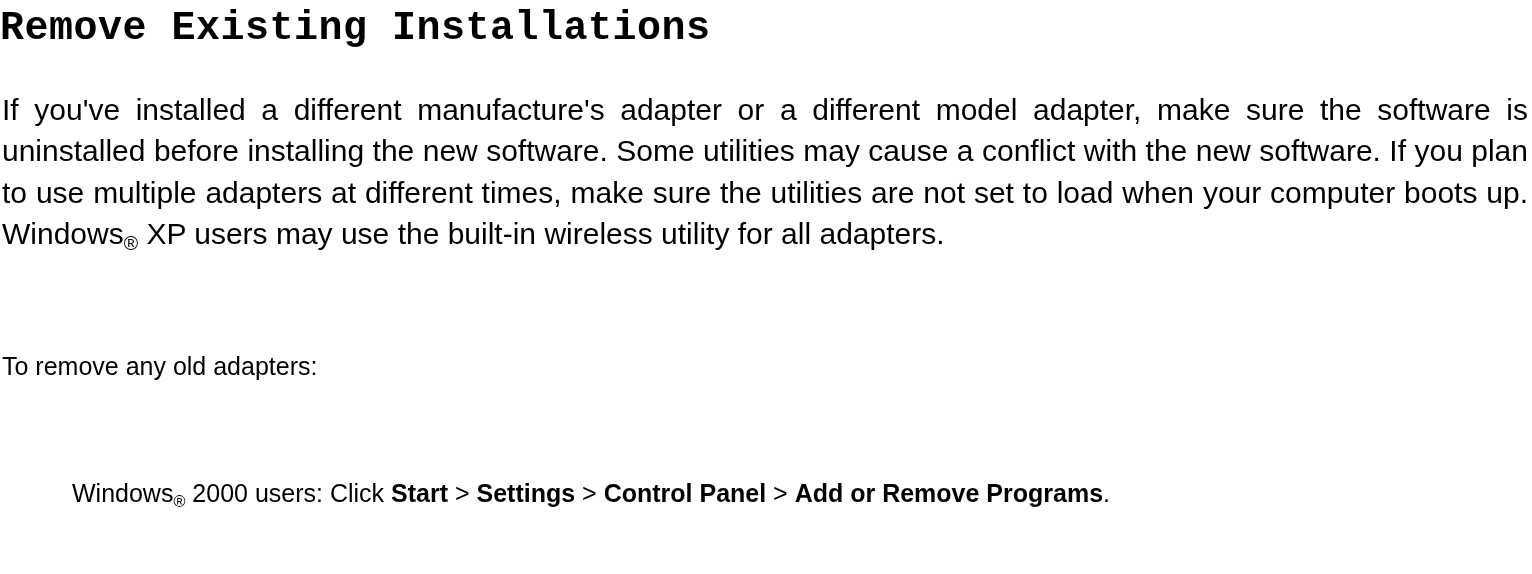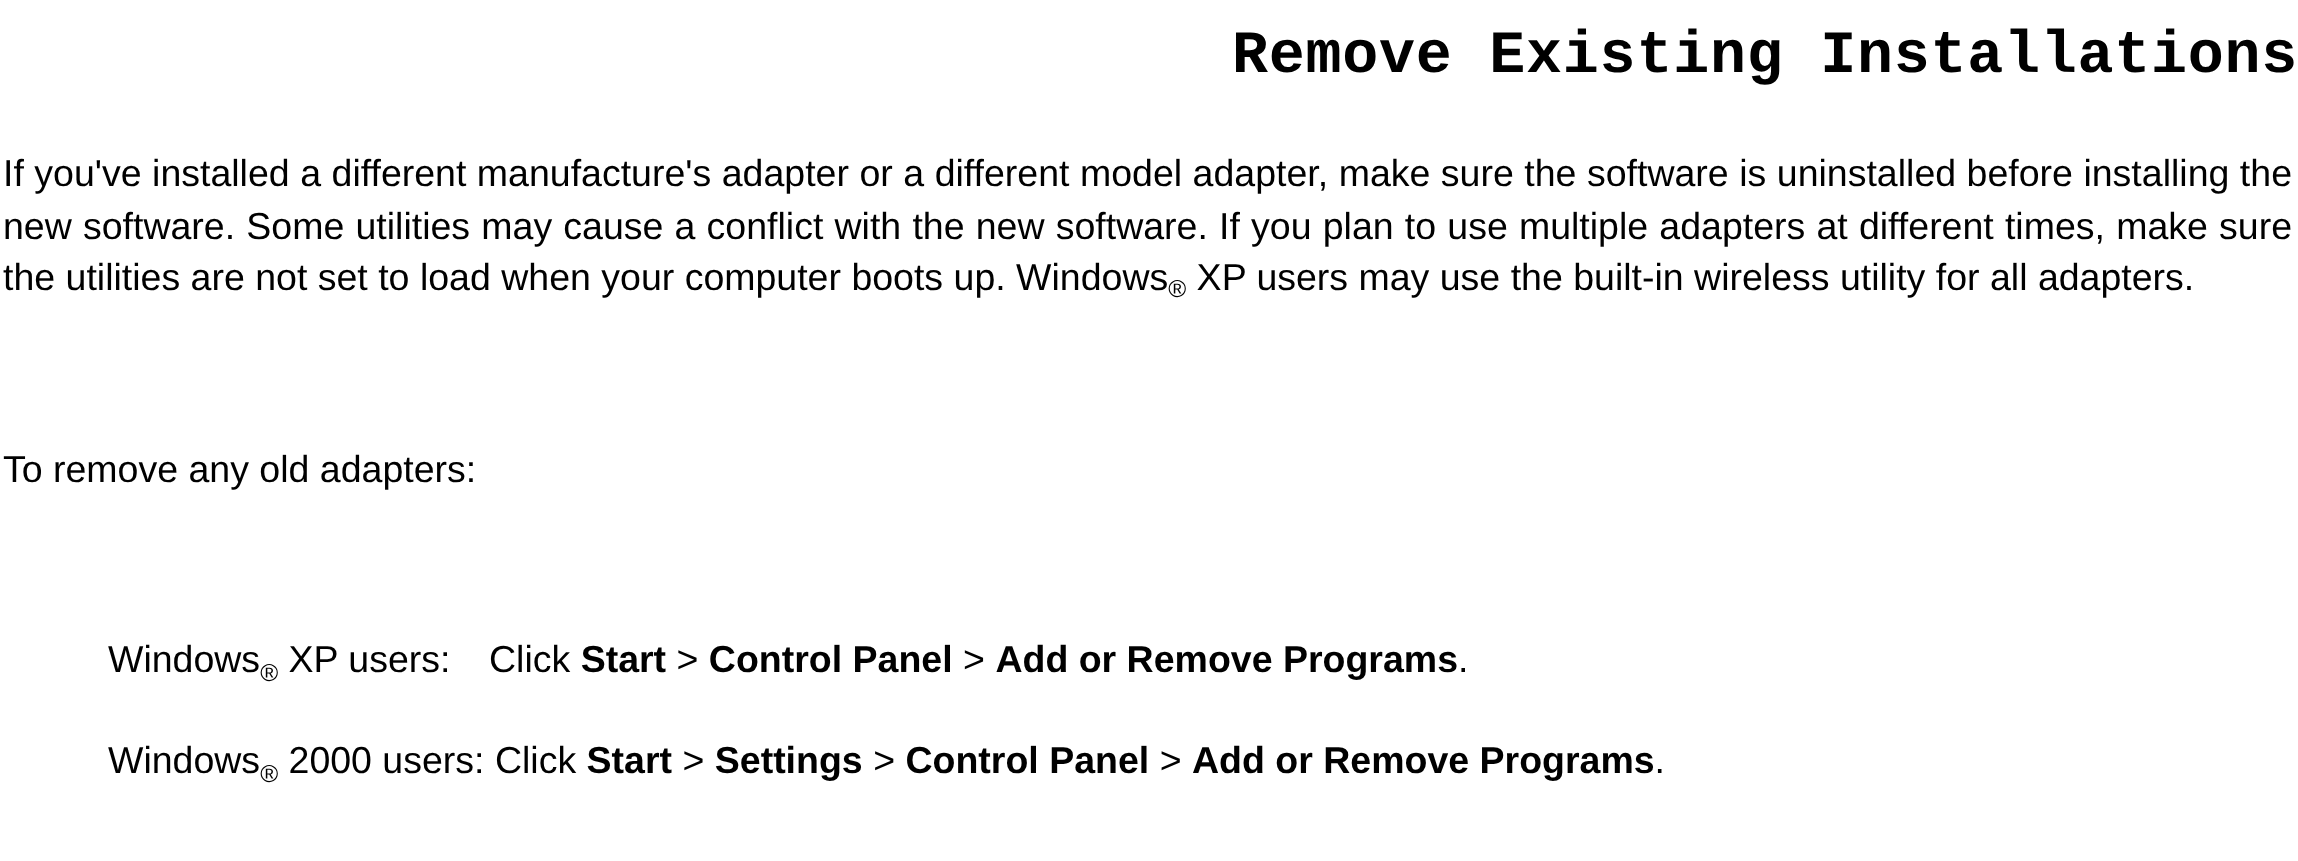--- a/index.html
+++ b/index.html
@@ -5,27 +5,27 @@
     * { margin: 0; padding: 0; box-sizing: border-box; }
     body {
       width: 1532px;
       background: #fff;
       color: #000;
       font-family: Arial, Helvetica, sans-serif;
     }
     .doc-title {
       font-family: "Courier New", Courier, monospace;
       font-size: 40px;
-      text-align: right;
-      margin-top: 16px;
+      text-align: left;
+      margin-top: 6px;
       margin-bottom: 38px;
       letter-spacing: 0.5px;
     }
     .intro {
-      font-size: 25px;
+      font-size: 30px;
       line-height: 1.38;
       text-align: justify;
       margin: 0 4px 0 2px;
     }
     .sub-reg {
       font-size: 0.65em;
       vertical-align: sub;
       position: relative;
       top: -0.05em;
     }
@@ -54,21 +54,18 @@
 <h1 class="doc-title">Remove Existing Installations</h1>
 
 <p class="intro">
   <span>If you've installed a different manufacture's adapter or a different model adapter, make sure the software is uninstalled before installing the new software. Some utilities may cause a conflict with the new software. If you plan to use multiple adapters at different times, make sure the utilities are not set to load when your computer boots up. Windows</span><span class="sub-reg">®</span><span> XP users may use the built-in wireless utility for all adapters.</span>
 </p>
 
 <p class="lead">To remove any old adapters:</p>
 
 <div class="steps">
 
-  <div class="step-line">
-    <span class="label-col"><span>Windows</span><span class="sub-reg">®</span><span> XP users:</span></span><span>Click </span><span class="b">Start</span><span> &gt; </span><span class="b">Control Panel</span><span> &gt; </span><span class="b">Add or Remove Programs</span><span>.</span>
-  </div>
 
   <div class="step-line">
     <span>Windows</span><span class="sub-reg">®</span><span> 2000 users: Click </span><span class="b">Start</span><span> &gt; </span><span class="b">Settings</span><span> &gt; </span><span class="b">Control Panel</span><span> &gt; </span><span class="b">Add or Remove Programs</span><span>.</span>
   </div>
 
 </div>
 
 </body></html>

